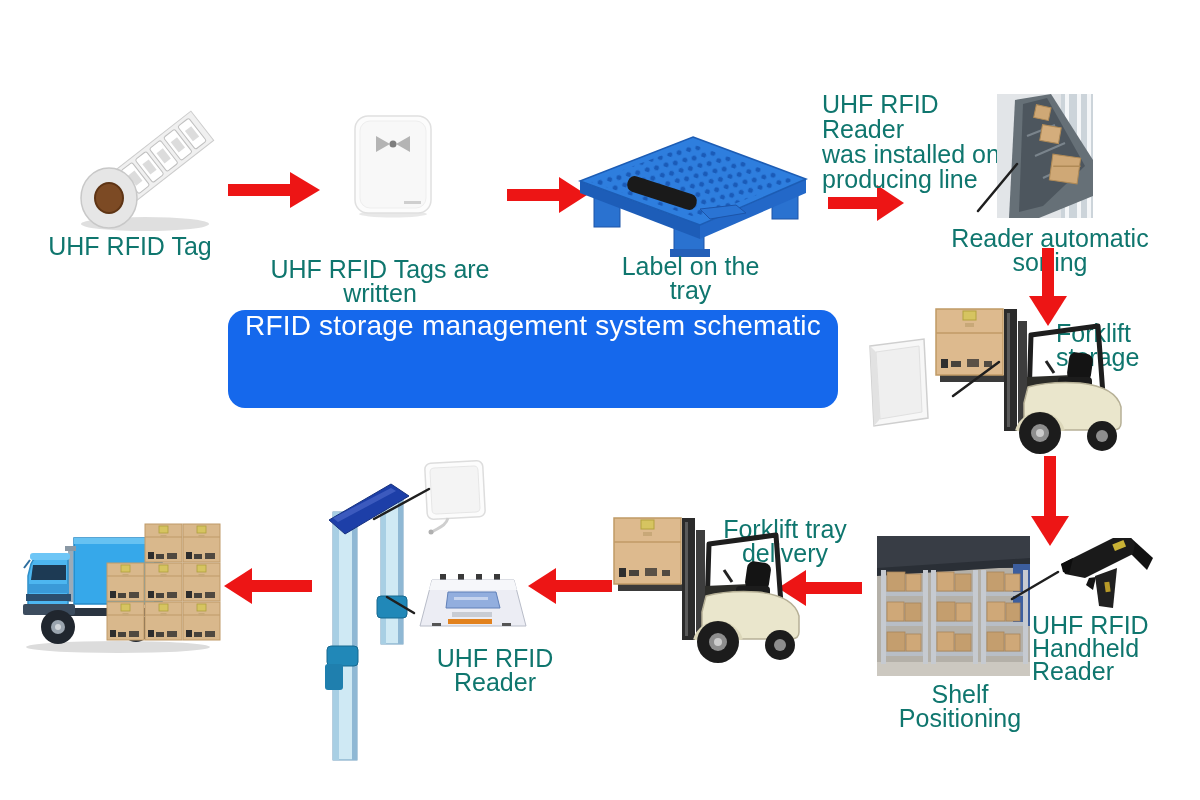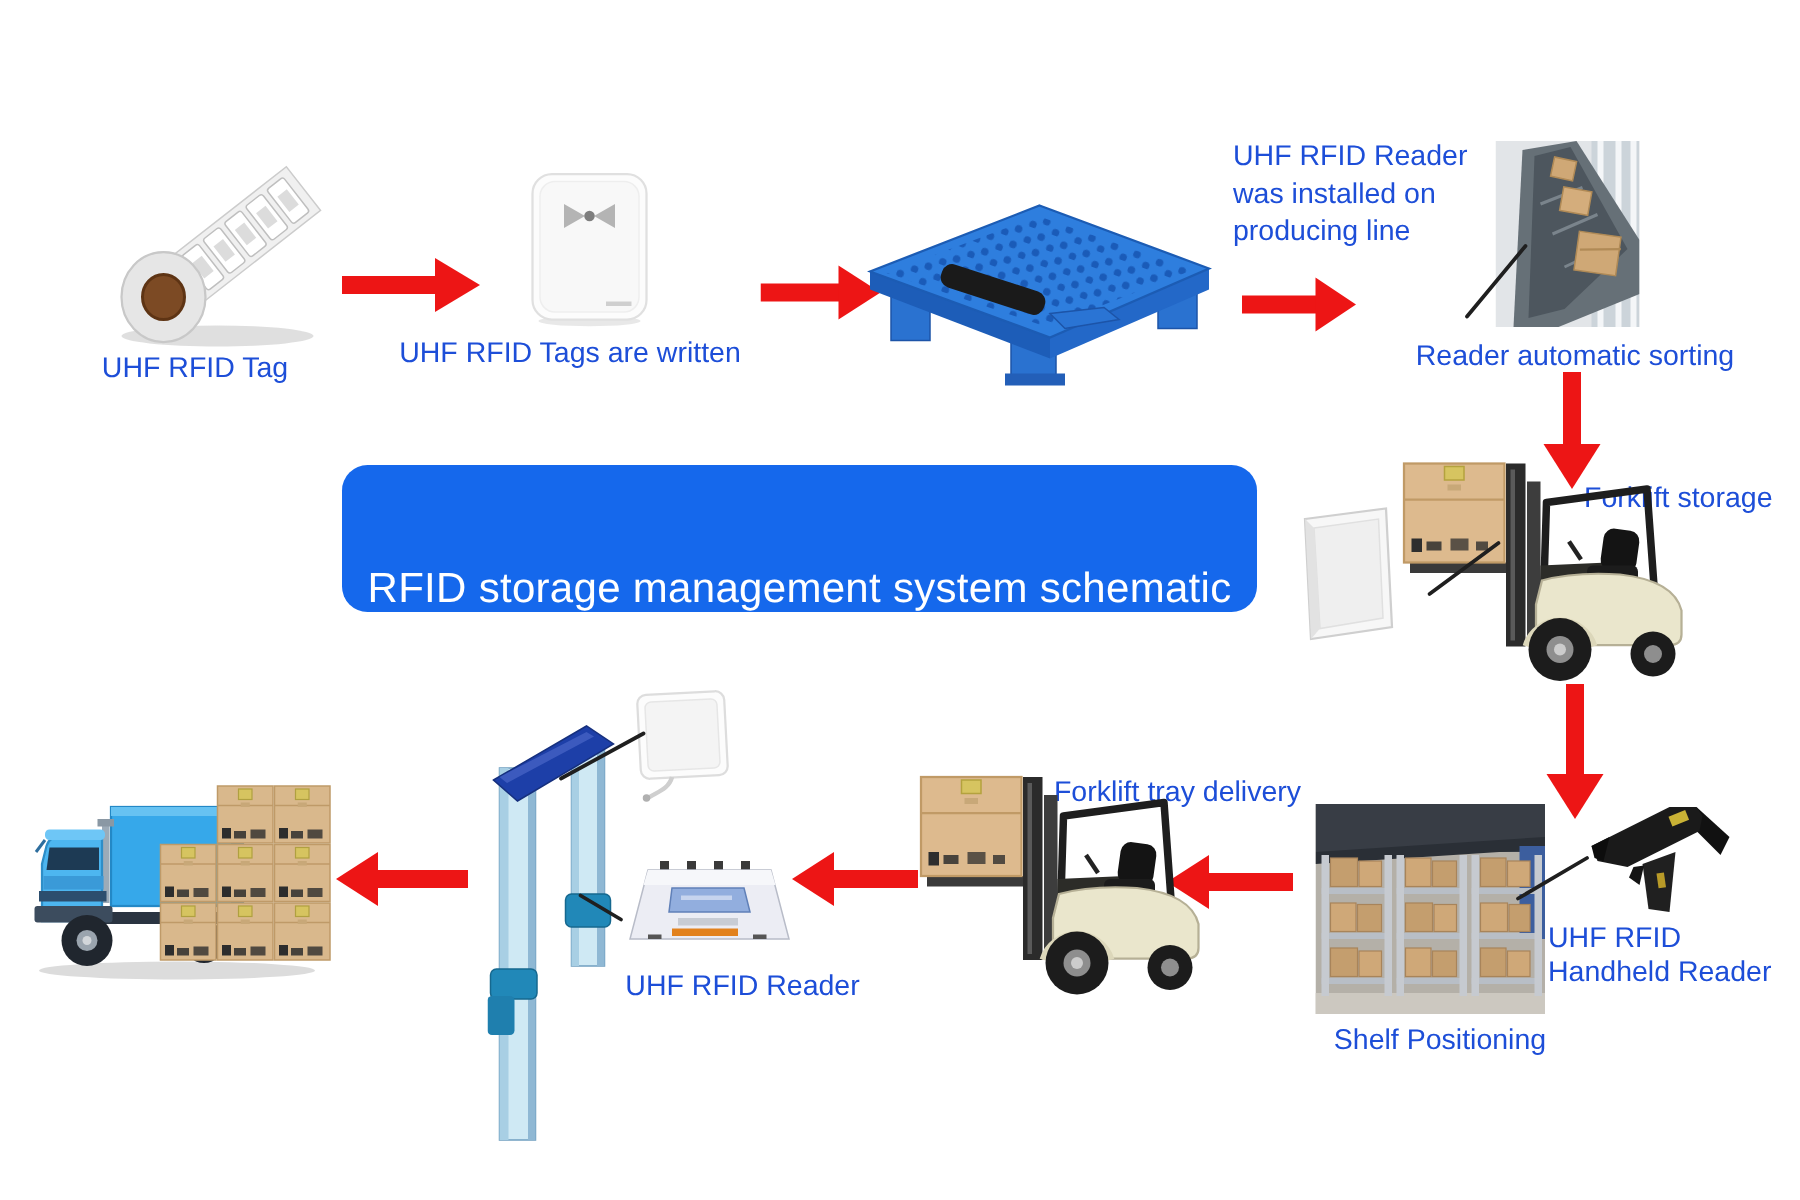--- a/index.html
+++ b/index.html
@@ -1,25 +1,25 @@
 <!DOCTYPE html>
 <html style="--arrow-red: #ed1515; --banner-blue: #1568ec;"><head>
 <meta charset="utf-8">
 <style>
   html,body{margin:0;padding:0;background:#ffffff;}
   #canvas{position:relative;width:1200px;height:800px;background:#ffffff;overflow:hidden;
           font-family:"Liberation Sans", sans-serif;}
   .abs{position:absolute;}
-  .label{position:absolute;font-size:19px;line-height:24px;color:#1d4ed8;text-align:center;}
+  .label{position:absolute;font-size:25px;line-height:24px;color:#0f766e;text-align:center;}
   .label.al-left{text-align:left;}
   .preline{white-space:pre-line;}
   .arrow{position:absolute;}
   .arrow .af{fill:var(--arrow-red,#ed1515);}
   #banner{position:absolute;left:228px;top:310px;width:610px;height:98px;border-radius:17px;
-          background:var(--banner-blue,#1568ec);display:flex;align-items:flex-end;justify-content:center;
+          background:var(--banner-blue,#1568ec);display:flex;align-items:flex-start;justify-content:center;
           color:#ffffff;font-size:28px;letter-spacing:.2px;z-index:5;}
   svg{display:block;}
 </style>
 </head>
 <body>
 
 <div id="canvas">
 
   <svg class="abs" style="left:65px;top:88px" width="160" height="150" viewBox="0 0 160 150">
     <ellipse cx="80" cy="136" rx="64" ry="7" fill="#c4c4c4" opacity=".55"></ellipse>
@@ -50,21 +50,21 @@
 
   <svg class="abs" style="left:352px;top:114px" width="82" height="104" viewBox="0 0 82 104">
     <ellipse cx="41" cy="100" rx="34" ry="3.5" fill="#d8d8d8" opacity=".6"></ellipse>
     <rect x="3" y="2" width="76" height="97" rx="13" fill="#fcfcfc" stroke="#e0e0e0" stroke-width="1.5"></rect>
     <rect x="8" y="7" width="66" height="87" rx="10" fill="#f8f8f8" stroke="#eeeeee"></rect>
     <polygon points="24,22 24,38 38,30" fill="#b4b4b4"></polygon>
     <polygon points="58,22 58,38 44,30" fill="#b4b4b4"></polygon>
     <circle cx="41" cy="30" r="3.5" fill="#7e7e7e"></circle>
     <rect x="52" y="87" width="17" height="3" fill="#cfcfcf"></rect>
   </svg>
-  <div class="label" style="left:246px;top:224px;width:268px">UHF RFID Tags are written</div>
+  <div class="label" style="left:246px;top:257px;width:268px">UHF RFID Tags are written</div>
 
   <svg class="arrow" style="left:507px;top:176px" width="80" height="38" viewBox="0 0 80 38">
     <rect class="af" x="0" y="13" width="53" height="12"></rect>
     <polygon class="af" points="52,1 80,19 52,37"></polygon>
   </svg>
 
   <svg class="abs" style="left:578px;top:135px" width="230" height="125" viewBox="0 0 230 125">
     <defs>
       <pattern id="pholes" width="16" height="11" patternUnits="userSpaceOnUse" patternTransform="rotate(20)">
         <circle cx="5" cy="4" r="2.5" fill="#1857b4"></circle>
@@ -75,20 +75,21 @@
     <rect x="96" y="84" width="30" height="36" fill="#2a72d0" stroke="#1c54a8"></rect>
     <rect x="194" y="52" width="26" height="32" fill="#2a72d0" stroke="#1c54a8"></rect>
     <rect x="92" y="114" width="40" height="8" fill="#235fb8"></rect>
     <polygon points="2,46 2,58 122,104 122,90" fill="#1d5db8"></polygon>
     <polygon points="122,90 122,104 228,58 228,44" fill="#2368c8"></polygon>
     <polygon points="115,2 228,44 122,90 2,46" fill="#2e7ede" stroke="#1c5cb4" stroke-width="1.5"></polygon>
     <polygon points="114,9 217,45 120,83 13,47" fill="url(#pholes)" opacity=".9"></polygon>
     <rect x="48" y="50" width="72" height="16" rx="7" fill="#1a1a1a" transform="rotate(18 84 58)"></rect>
     <polygon points="122,74 158,70 168,78 132,84" fill="#2a74d4" stroke="#1c54a8"></polygon>
   </svg>
+  <div class="label" style="left:598px;top:254px;width:185px">Label on the tray</div>
 
   <svg class="arrow" style="left:828px;top:184px" width="76" height="38" viewBox="0 0 76 38">
     <rect class="af" x="0" y="13" width="50" height="12"></rect>
     <polygon class="af" points="49,1 76,19 49,37"></polygon>
   </svg>
 
   <div class="label al-left preline" style="left:822px;top:92px;width:195px;line-height:25px">UHF RFID Reader
 was installed on
 producing line</div>
 

